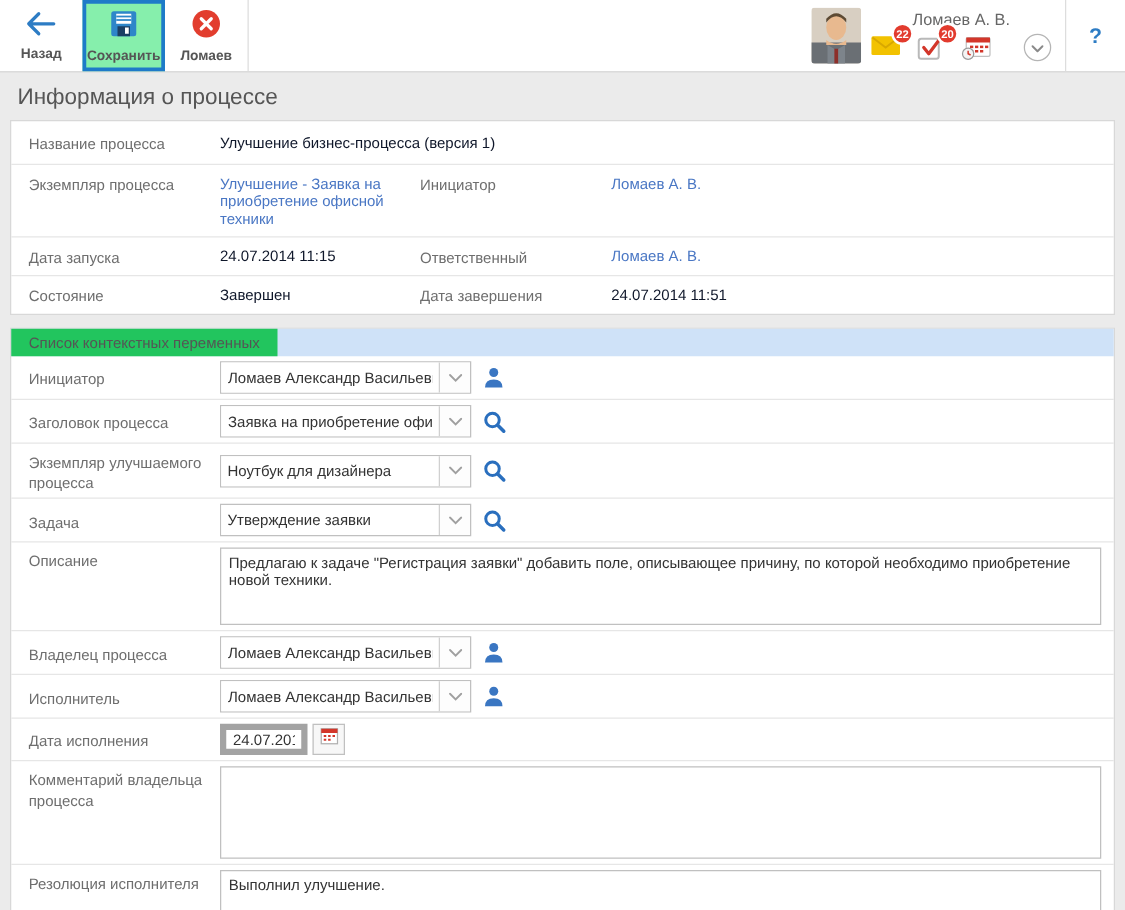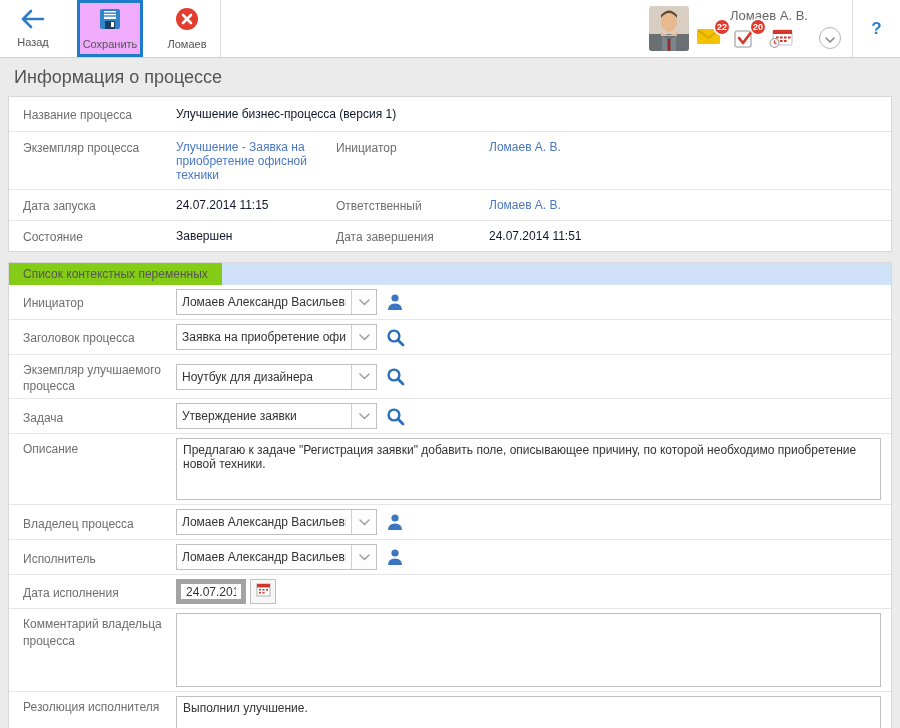--- a/index.html
+++ b/index.html
@@ -3,23 +3,23 @@
 <meta charset="utf-8">
 <style>
   * { margin:0; padding:0; box-sizing:border-box; }
   html,body { width:900px; height:728px; overflow:hidden;
     font-family:"Liberation Sans", sans-serif; background:#ebebeb; }
 
   
   .toolbar { height:58px; background:#fff; border-bottom:1px solid #cfcfcf;
     display:flex; align-items:stretch; position:relative; }
   .tb-btn { width:66px; display:flex; flex-direction:column; align-items:center;
-    justify-content:center; gap:3px; cursor:pointer; }
+    justify-content:center; gap:3px; cursor:pointer;font-weight:bold; }
   .tb-btn .lbl { font-size:11px; color:#555; }
-  .tb-btn.save { border:3px solid #1e7bc8; background:#f0abfc; margin:0 11px; }
+  .tb-btn.save { border:3px solid #1e7bc8; background:#86efac; margin:0 0; }
   .tb-sep { width:1px; background:#ddd; margin:0; }
   .tb-sep.right { position:absolute; right:47px; top:0; bottom:0; }
 
   .tb-right { margin-left:auto; display:flex; align-items:center; padding-right:12px; }
   .avatar { width:40px; height:45px; border-radius:3px; overflow:hidden; margin-right:8px; }
   .user-col { display:flex; flex-direction:column; align-items:center; }
   .user-name { font-size:13px; color:#666; margin-bottom:4px; }
   .user-icons { display:flex; align-items:center; gap:12px; }
   .icon-wrap { position:relative; width:24px; height:22px; cursor:pointer; }
   .badge { position:absolute; top:-9px; right:-10px; min-width:18px; height:18px;
@@ -39,21 +39,21 @@
   .info-row { display:grid; grid-template-columns:153px 160px 153px 1fr;
     align-items:start; padding:8px 0 7px 14px; border-bottom:1px solid #e6e6e6; }
   .info-row:last-child { border-bottom:none; }
   .ilabel { font-size:12px; color:#6e6e6e; padding-top:1px; }
   .ivalue { font-size:12px; color:#0f172a; }
   a.link { font-size:12px; color:#4a77c4; text-decoration:none; cursor:pointer; }
 
   
   .card2 { margin-top:10px; }
   .sec-head { height:22px; background:#cfe2f8; display:flex; }
-  .sec-tab { background:#84cc16; padding:0 14px 0 14px; min-width:163px;
+  .sec-tab { background:#22c55e; padding:0 14px 0 14px; min-width:163px;
     display:flex; align-items:center; }
   .sec-tab span { font-size:12px; color:#555; }
 
   .frow { display:grid; grid-template-columns:153px 1fr; align-items:center;
     padding:4px 14px 4px 14px; border-bottom:1px solid #e6e6e6; min-height:32px; }
   .frow.top { align-items:start; }
   .frow:last-child { border-bottom:none; }
   .flabel { font-size:12px; color:#6e6e6e; line-height:1.35; padding-top:3px; }
   .fctrl { display:flex; align-items:center; gap:9px; }
 

